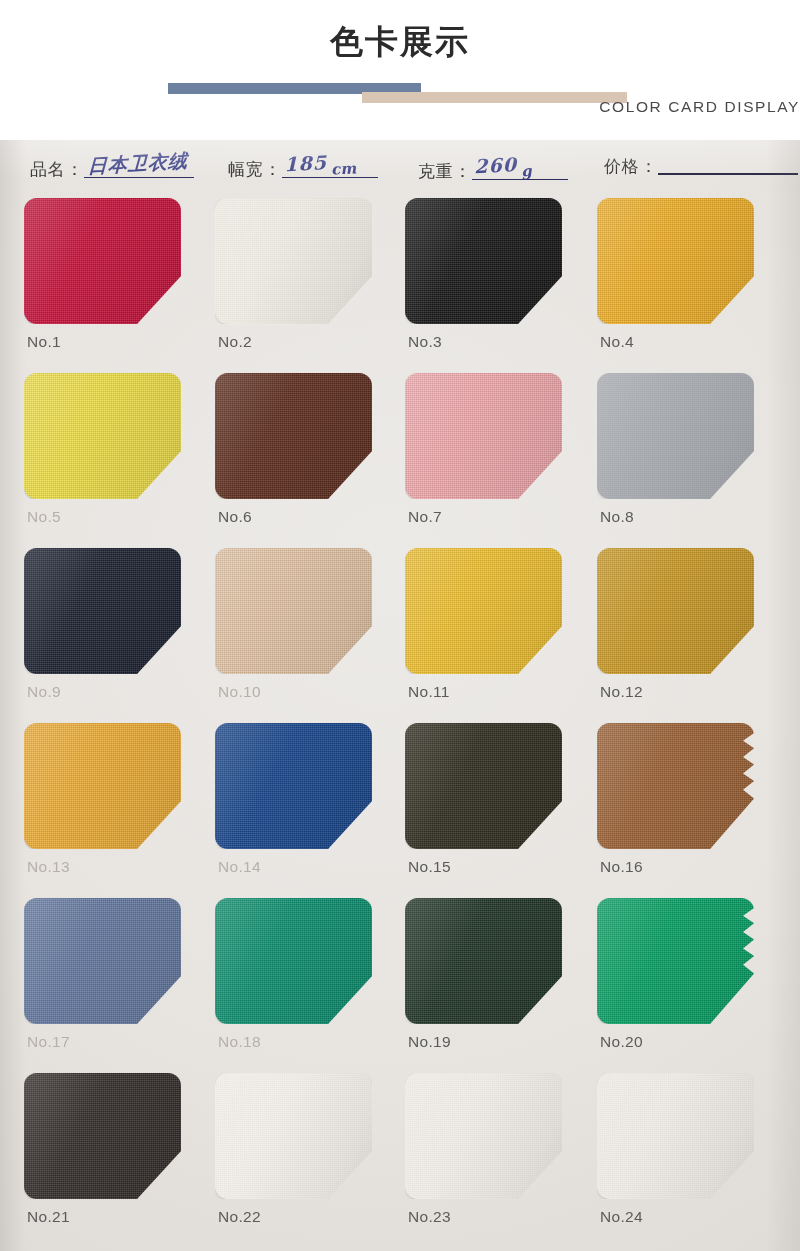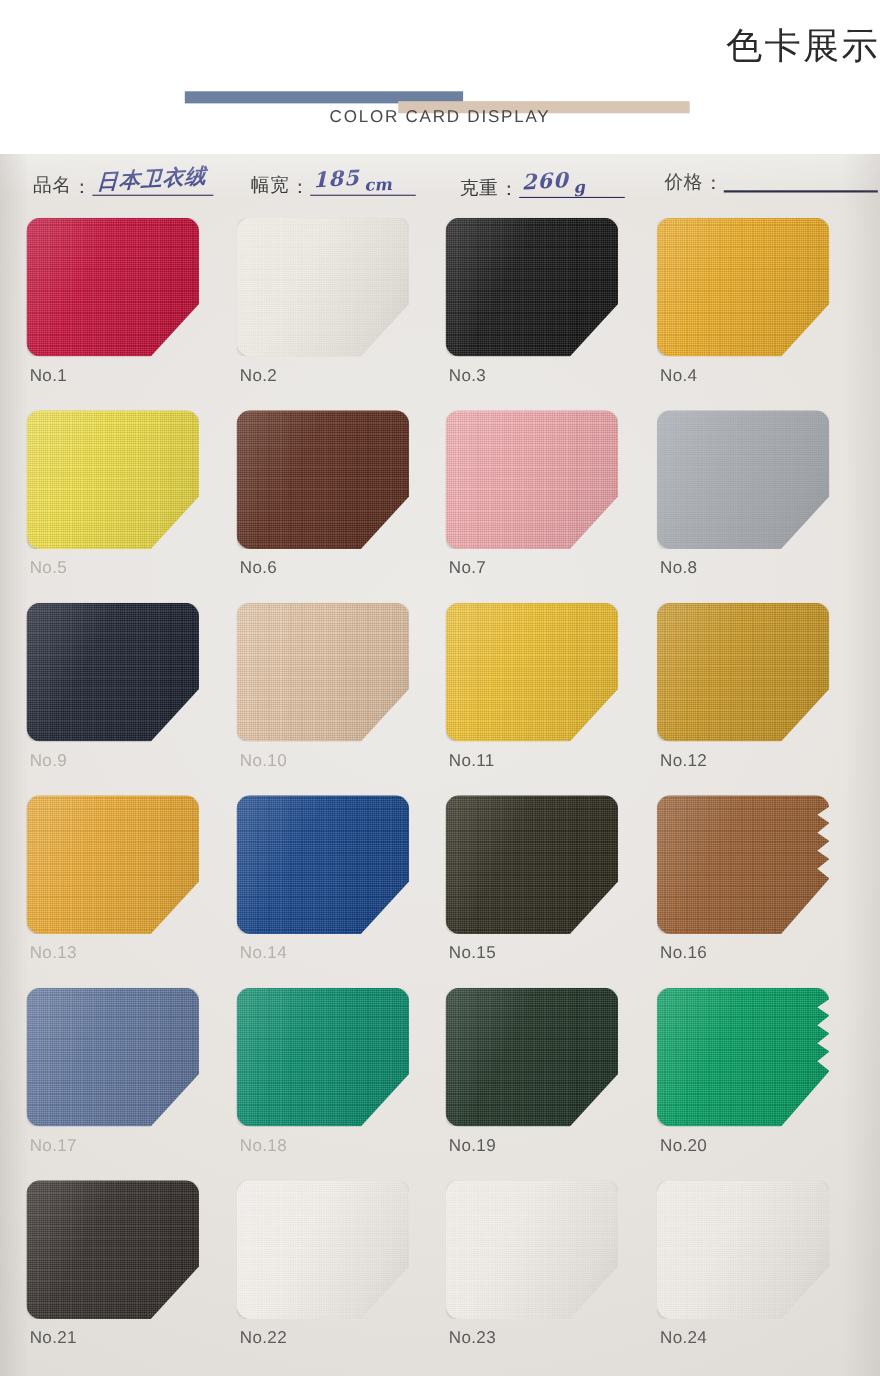--- a/index.html
+++ b/index.html
@@ -15,42 +15,42 @@
   
   .header{
     position:relative;
     width:800px;height:140px;
     background:#ffffff;
     overflow:hidden;
   }
   .header-title{
     position:absolute;
     left:0;right:0;top:20px;
-    text-align:right;
+    text-align:center;
     font-size:33px;
     letter-spacing:2px;
     color:#2b2b2b;
     font-family:"DejaVu Sans","Liberation Sans",sans-serif;
-    font-weight:400;
+    font-weight:700;
   }
   .bar{position:absolute;}
   .bar-blue{
     left:168px;top:83px;
     width:253px;height:11px;
     background:#6c80a0;
   }
   .bar-tan{
     left:362px;top:92px;
     width:265px;height:11px;
     background:#d9c5b4;
   }
   .header-sub{
     position:absolute;
     left:0;right:0;top:98px;
-    text-align:center;
+    text-align:right;
     font-size:15.5px;
     letter-spacing:1.6px;
     color:#4a4a4a;
     font-family:"Liberation Sans","DejaVu Sans",sans-serif;
   }
 
   
   .card{
     position:absolute;
     left:0;top:140px;

